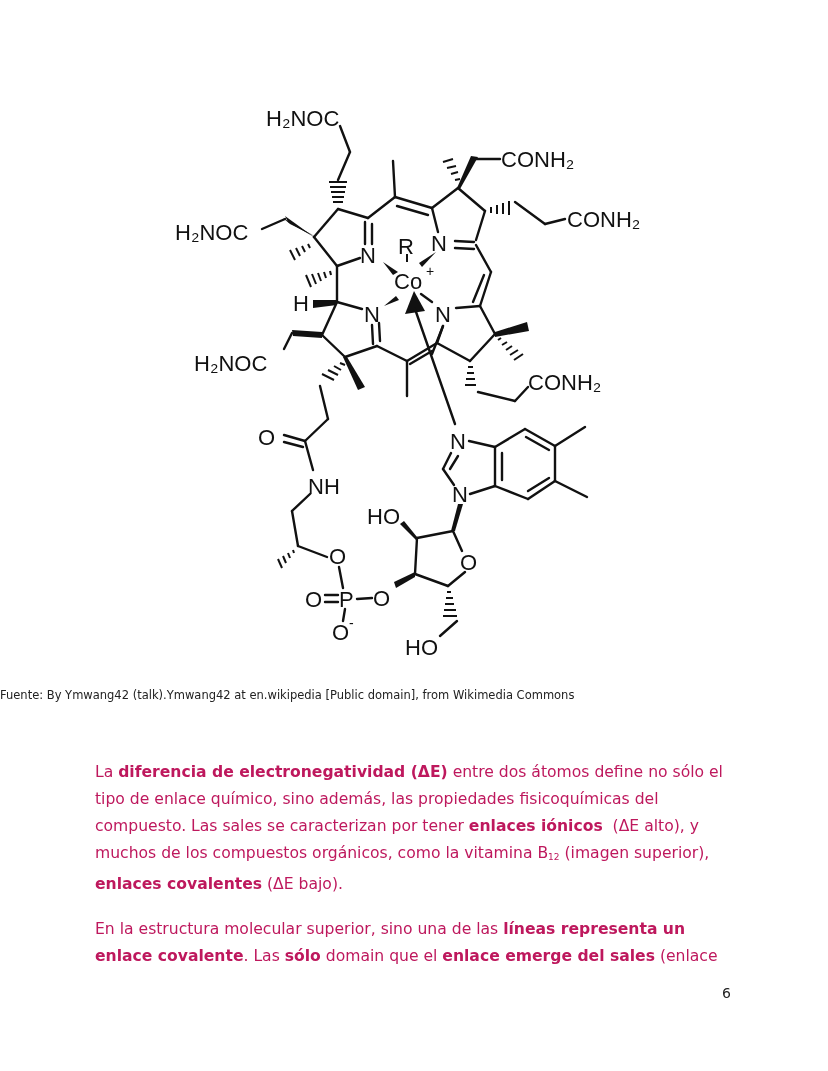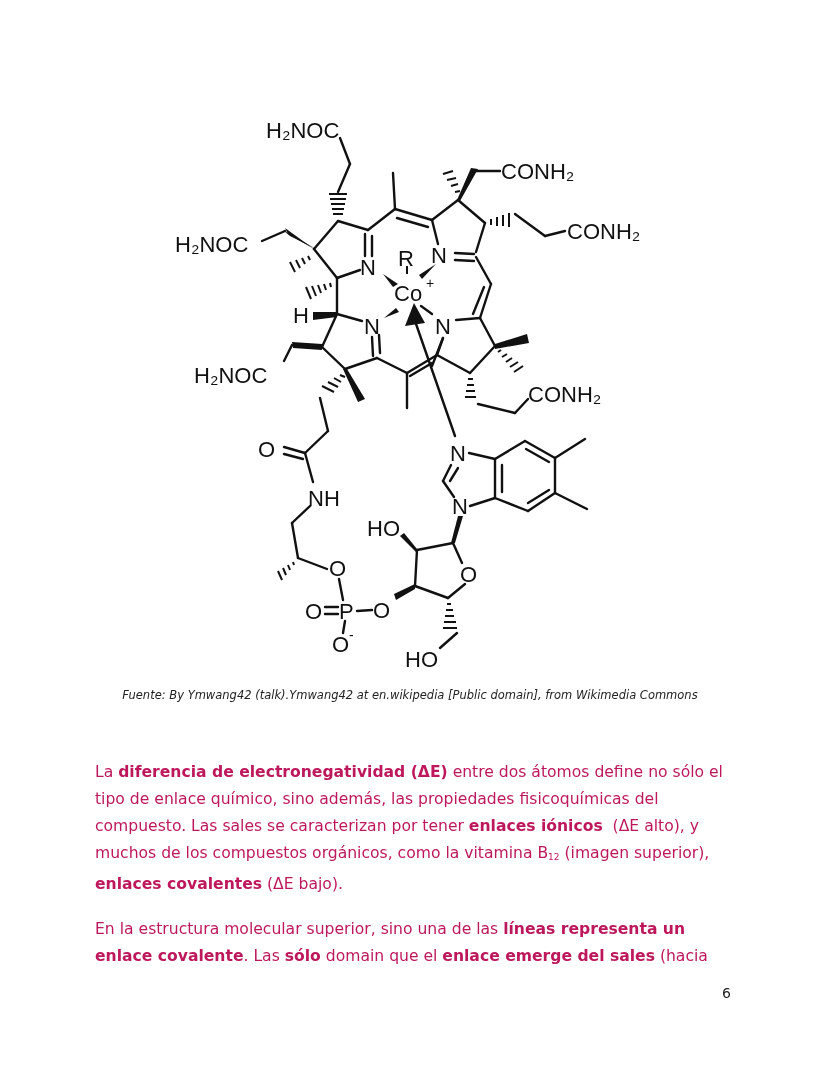--- a/index.html
+++ b/index.html
@@ -1,26 +1,26 @@
 <!DOCTYPE html>
 <html><head>
 <meta charset="utf-8">
 <style>
   html, body { margin: 0; padding: 0; background: #ffffff; }
   body { width: 828px; height: 1071px; position: relative; overflow: hidden;
          font-family: "DejaVu Sans", sans-serif; color: #111; }
-  #figure { position: absolute; left: 0; top: 16px; width: 828px; height: 670px; text-align: right; }
+  #figure { position: absolute; left: 0; top: 4px; width: 828px; height: 670px; text-align: right; }
   #figure svg { width: 828px; height: 670px; display: block; }
   .bond { stroke: #111; stroke-width: 2.4; fill: none; stroke-linecap: round; stroke-linejoin: round; }
   .thin { stroke: #111; stroke-width: 2; fill: none; }
   .wedge { fill: #111; stroke: none; }
   .atom { font-family: "Liberation Sans", sans-serif; font-size: 22px; fill: #111; }
   .atom-sm { font-family: "Liberation Sans", sans-serif; font-size: 14px; fill: #111; }
-  .caption { position: absolute; left: 0; width: 820px; top: 688px; text-align: center;
-             font-family: "DejaVu Sans", sans-serif; font-style: italic; font-size: 11.5px; color: #222; }
+  .caption { position: absolute; left: 0; width: 820px; top: 688px; text-align: left;
+             font-family: "DejaVu Sans", sans-serif; font-size: 11.5px; color: #222; }
   .para { position: absolute; left: 95px; width: 640px; font-size: 15.6px; line-height: 27px; color: #be185d; }
   .para b { font-weight: bold; }
   .sub { font-size: 9px; vertical-align: -2px; }
   #p1 { top: 759px; }
   #p2 { top: 916px; }
   .page-num { position: absolute; left: 722px; top: 985px; font-size: 14px; color: #222; }
 </style>
 </head>
 <body>
 
@@ -250,15 +250,15 @@
     <text class="atom-sm" x="349" y="624">-</text>
     <text class="atom" x="405" y="651">HO</text>
   </g>
 </svg>
 </div>
 
 <div class="caption">Fuente: By Ymwang42 (talk).Ymwang42 at en.wikipedia [Public domain], from Wikimedia Commons</div>
 
 <p class="para" id="p1" style="margin:0"><span>La </span><b>diferencia de electronegatividad (ΔE)</b><span> entre dos átomos define no sólo el tipo de enlace químico, sino además, las propiedades fisicoquímicas del compuesto. Las sales se caracterizan por tener </span><b>enlaces iónicos</b><span style="white-space:pre-wrap">  (ΔE alto), y muchos de los compuestos orgánicos, como la vitamina B</span><span class="sub">12</span><span> (imagen superior), </span><b>enlaces covalentes</b><span> (ΔE bajo).</span></p>
 
-<p class="para" id="p2" style="margin:0"><span>En la estructura molecular superior, sino una de las </span><b>líneas representa un enlace covalente</b><span>. Las </span><b>sólo</b><span> domain que el </span><b>enlace emerge del sales</b><span> (hacia</span></p>
+<p class="para" id="p2" style="margin:0"><span>En la estructura molecular superior, sino una de las </span><b>líneas representa un enlace covalente</b><span>. Las </span><b>sólo</b><span> domain que el </span><b>enlace emerge del sales</b><span> (enlace</span></p>
 
 <div class="page-num">6</div>
 
 </body></html>

